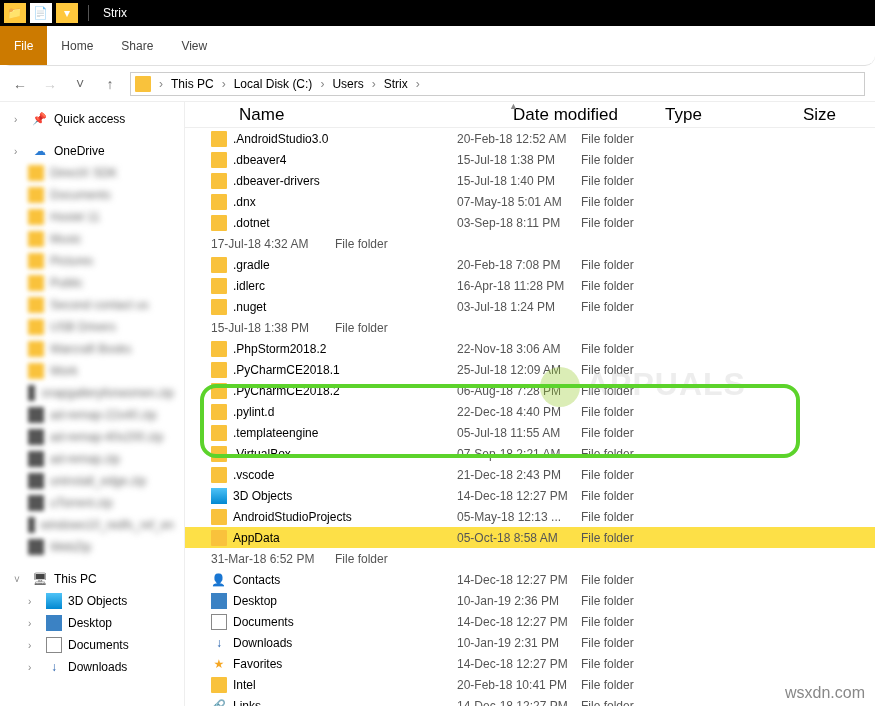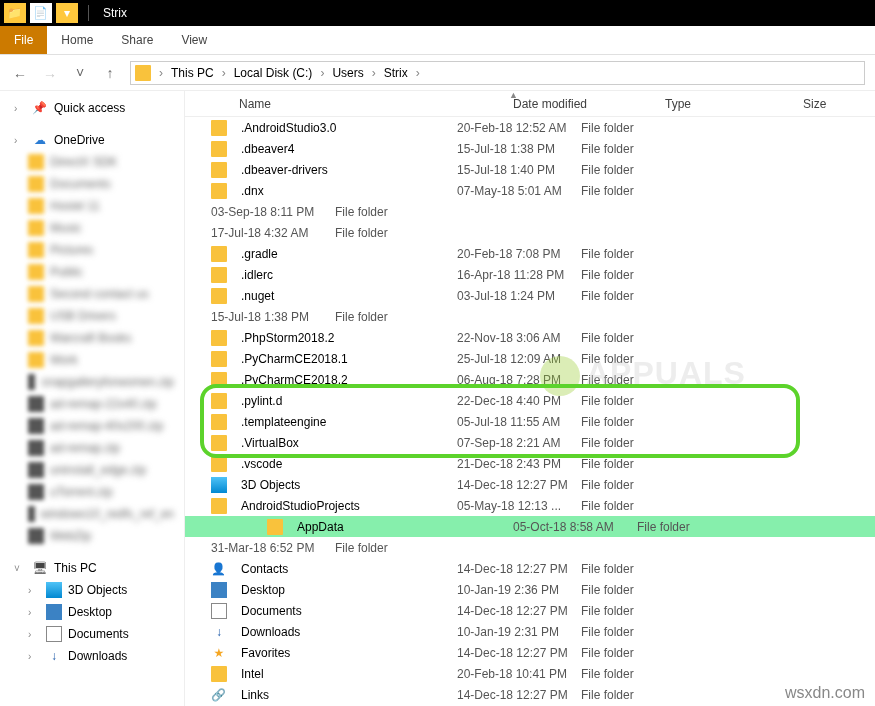--- a/index.html
+++ b/index.html
@@ -4,21 +4,21 @@
 <style>
 * { box-sizing: border-box; margin: 0; padding: 0; font-family: "Segoe UI", sans-serif; }
 body { width: 875px; height: 706px; background: #fff; overflow: hidden; font-size: 12px; color: #000; }
 
 .titlebar { height: 26px; background: #000; display: flex; align-items: center; padding: 0 4px; color: #fff; }
 .titlebar .icon-box { width: 22px; height: 20px; background: #ffc83d; margin-right: 4px; display:flex; align-items:center; justify-content:center; }
 .titlebar .icon-box.white { background:#fff; }
 .titlebar .sep { width:1px; height:16px; background:#555; margin:0 6px; }
 .titlebar .title { margin-left: 8px; font-size: 12px; }
 
-.ribbon { height: 29px; background: #fff; border-bottom: 1px solid #e0e0e0; display:flex; align-items:stretch; }
+.ribbon { height: 40px; background: #fff; border-bottom: 1px solid #e0e0e0; display:flex; align-items:stretch;border-radius:10px; }
 .ribbon .tab { padding: 0 14px; display:flex; align-items:center; font-size:12px; color:#444; cursor:pointer; }
 .ribbon .tab.file { background: #cc7a00; color:#fff; }
 
 .addressbar { height: 36px; display:flex; align-items:center; padding: 0 10px; gap:10px; border-bottom:1px solid #eee;}
 .nav-btn { width:20px; height:20px; display:flex; align-items:center; justify-content:center; color:#666; cursor:pointer; font-size:14px;}
 .nav-btn.fwd { color:#ccc; }
 .breadcrumb { flex:1; height:24px; border:1px solid #ccc; display:flex; align-items:center; padding:0 4px; gap:2px; font-size:12px;}
 .breadcrumb .bc-icon { width:16px; height:16px; background:#f9c23c; border-radius:1px; margin-right:4px;}
 .breadcrumb .crumb { padding:0 4px; cursor:pointer; }
 .breadcrumb .chev { color:#888; padding:0 2px;}
@@ -38,31 +38,31 @@
 .ico.quick { color:#2b7cd3; }
 .ico.onedrive { color:#2b7cd3; }
 .ico.thispc { color:#444; }
 .ico.obj3d { background:linear-gradient(#4fc3f7,#0288d1); }
 .ico.desktop { background:#3b82c4; }
 .ico.docs { background:#fff; border:1px solid #888;}
 .ico.down { color:#1e5aa8; font-weight:bold;}
 
 .filepane { flex:1; position:relative; }
 .columns { display:flex; border-bottom:1px solid #eee; height:26px; align-items:center; padding-left:18px;}
-.columns .col { color:#404040; font-size:12px; padding:0 8px; cursor:pointer; display:flex; align-items:center; gap:4px;margin-left:28px;}
+.columns .col { color:#000000; font-size:17px; padding:0 8px; cursor:pointer; display:flex; align-items:center; gap:4px;margin-left:28px;}
 .col.name { width:246px; }
 .col.date { width:124px;text-align:center; }
 .col.type { width:110px; }
 .col.size { width:80px; }
 .sort-ind { position:absolute; left:324px; top:-1px; font-size:9px; color:#888;}
 
 .rows { overflow-y:auto; height:calc(100% - 26px); }
 .row { display:flex; align-items:center; padding:2px 0 2px 18px; height:21px; cursor:pointer;}
-.row.selected { background:#86efac;justify-content:center; }
-.row .cell-name { width:246px; display:flex; align-items:center; gap:14px; padding-left:8px;}
+.row.selected { background:#fde047; }
+.row .cell-name { width:246px; display:flex; align-items:center; gap:6px; padding-left:8px;}
 .row .cell-date { width:124px; color:#555; padding-left:8px;}
 .row .cell-type { width:110px; color:#555; padding-left:8px;}
 .row .cell-size { width:80px; color:#555; padding-left:8px;}
 
 .highlight-box {
   position:absolute; border:4px solid #5cd32b; border-radius:16px;
   left:200px; top:384px; width:600px; height:74px; pointer-events:none;
 }
 .watermark { position:absolute; left:355px; top:264px; font-size:32px; color:#ccc; opacity:.35; font-weight:700; letter-spacing:1px; pointer-events:none;}
 .watermark .logo{ width:40px; height:40px; border-radius:50%; background:#9acd32; display:inline-block; vertical-align:middle; margin-right:6px;}
@@ -258,20 +258,24 @@
         <div class="row">
           <div class="cell-name">
             <span class="ico folder"></span>
             <span>.dnx</span>
           </div>
           <div class="cell-date">07-May-18 5:01 AM</div>
           <div class="cell-type">File folder</div>
           <div class="cell-size"></div>
         </div>
         <div class="row">
+          <div class="cell-name">
+            <span class="ico folder"></span>
+            <span>.dotnet</span>
+          </div>
           <div class="cell-date">03-Sep-18 8:11 PM</div>
           <div class="cell-type">File folder</div>
           <div class="cell-size"></div>
         </div>
         <div class="row">
           <div class="cell-date">17-Jul-18 4:32 AM</div>
           <div class="cell-type">File folder</div>
           <div class="cell-size"></div>
         </div>
         <div class="row">

